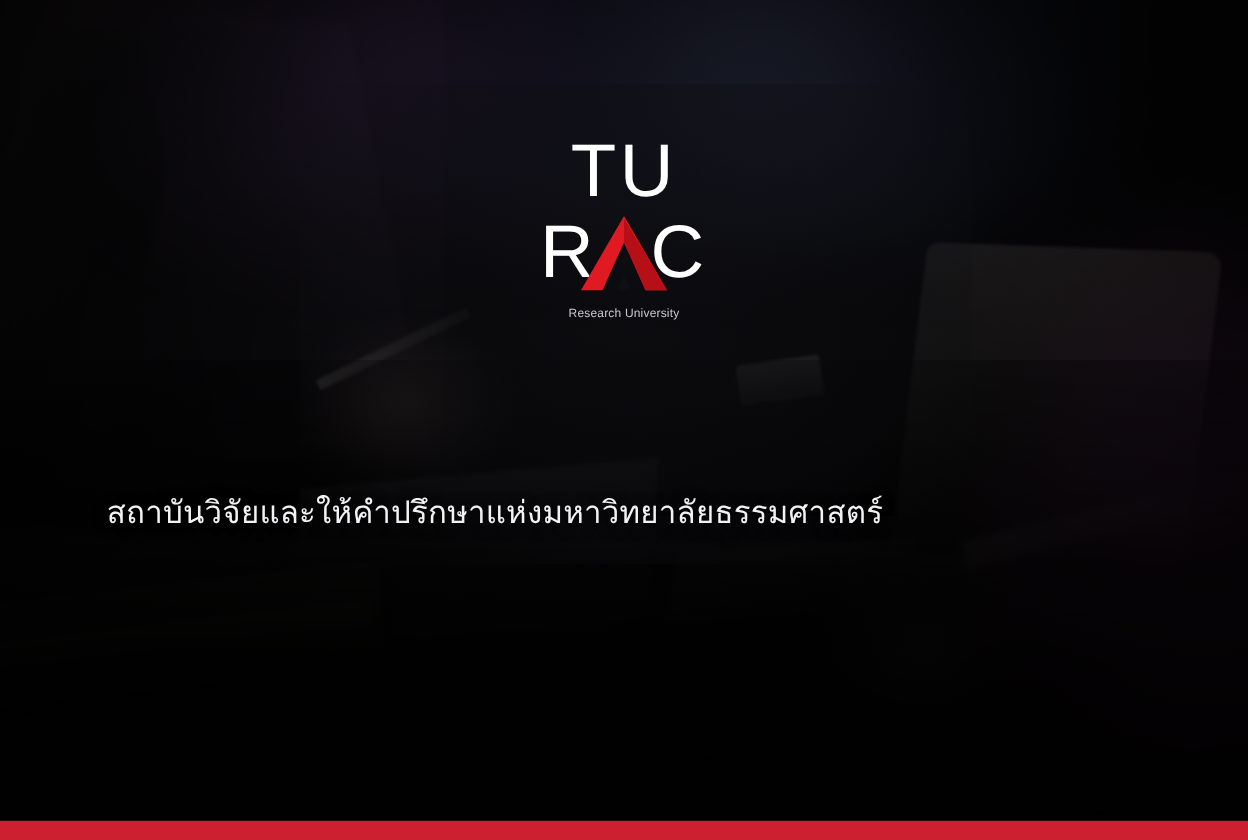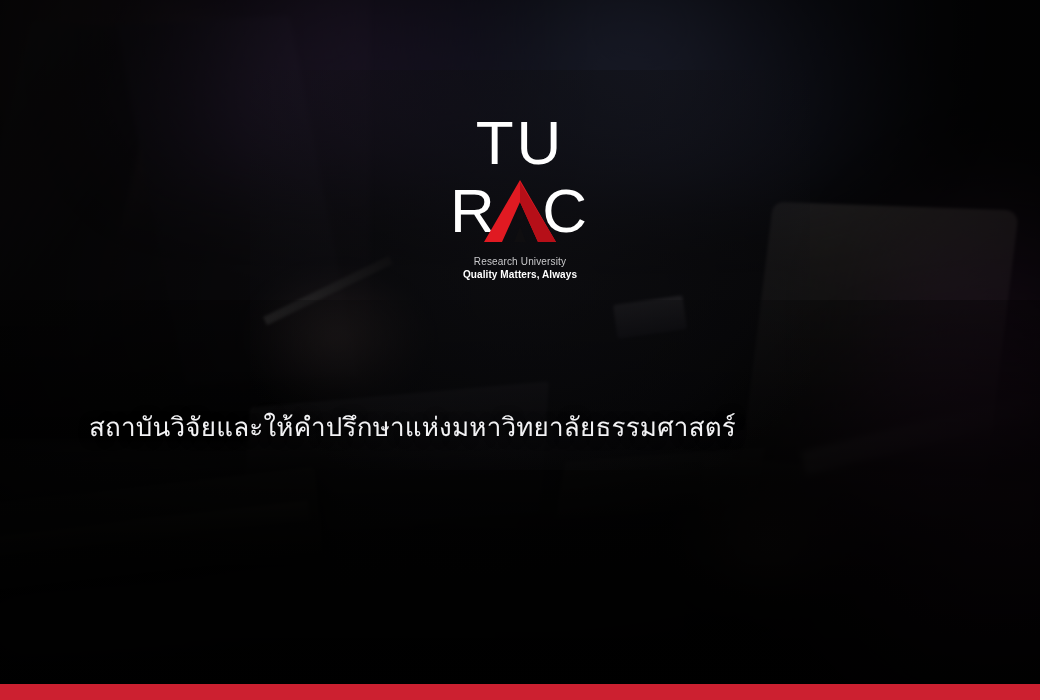--- a/index.html
+++ b/index.html
@@ -312,21 +312,20 @@
         <svg class="rac-a" viewBox="0 0 72 62">
           <polygon points="36,0 72,62 54,62 36,22 18,62 0,62" fill="#e01a22"></polygon>
           <polygon points="36,2 36,22 54,62 72,62" fill="#b60f18"></polygon>
           <polygon points="30,62 36,46 42,62" fill="#0f0e10"></polygon>
           <circle cx="36" cy="36" r="4" fill="#0f0e10"></circle>
         </svg>
       </div>
 
       <div class="logo-tagline">
         <div>Research University</div>
-        <div class="bold">Quality Matters, Always</div>
       </div>
     </div>
 
 
     <div class="subhead">สถาบันวิจัยและให้คำปรึกษาแห่งมหาวิทยาลัยธรรมศาสตร์</div>
   </div>
 
   <div class="accent-bar"></div>
 </div>
 

